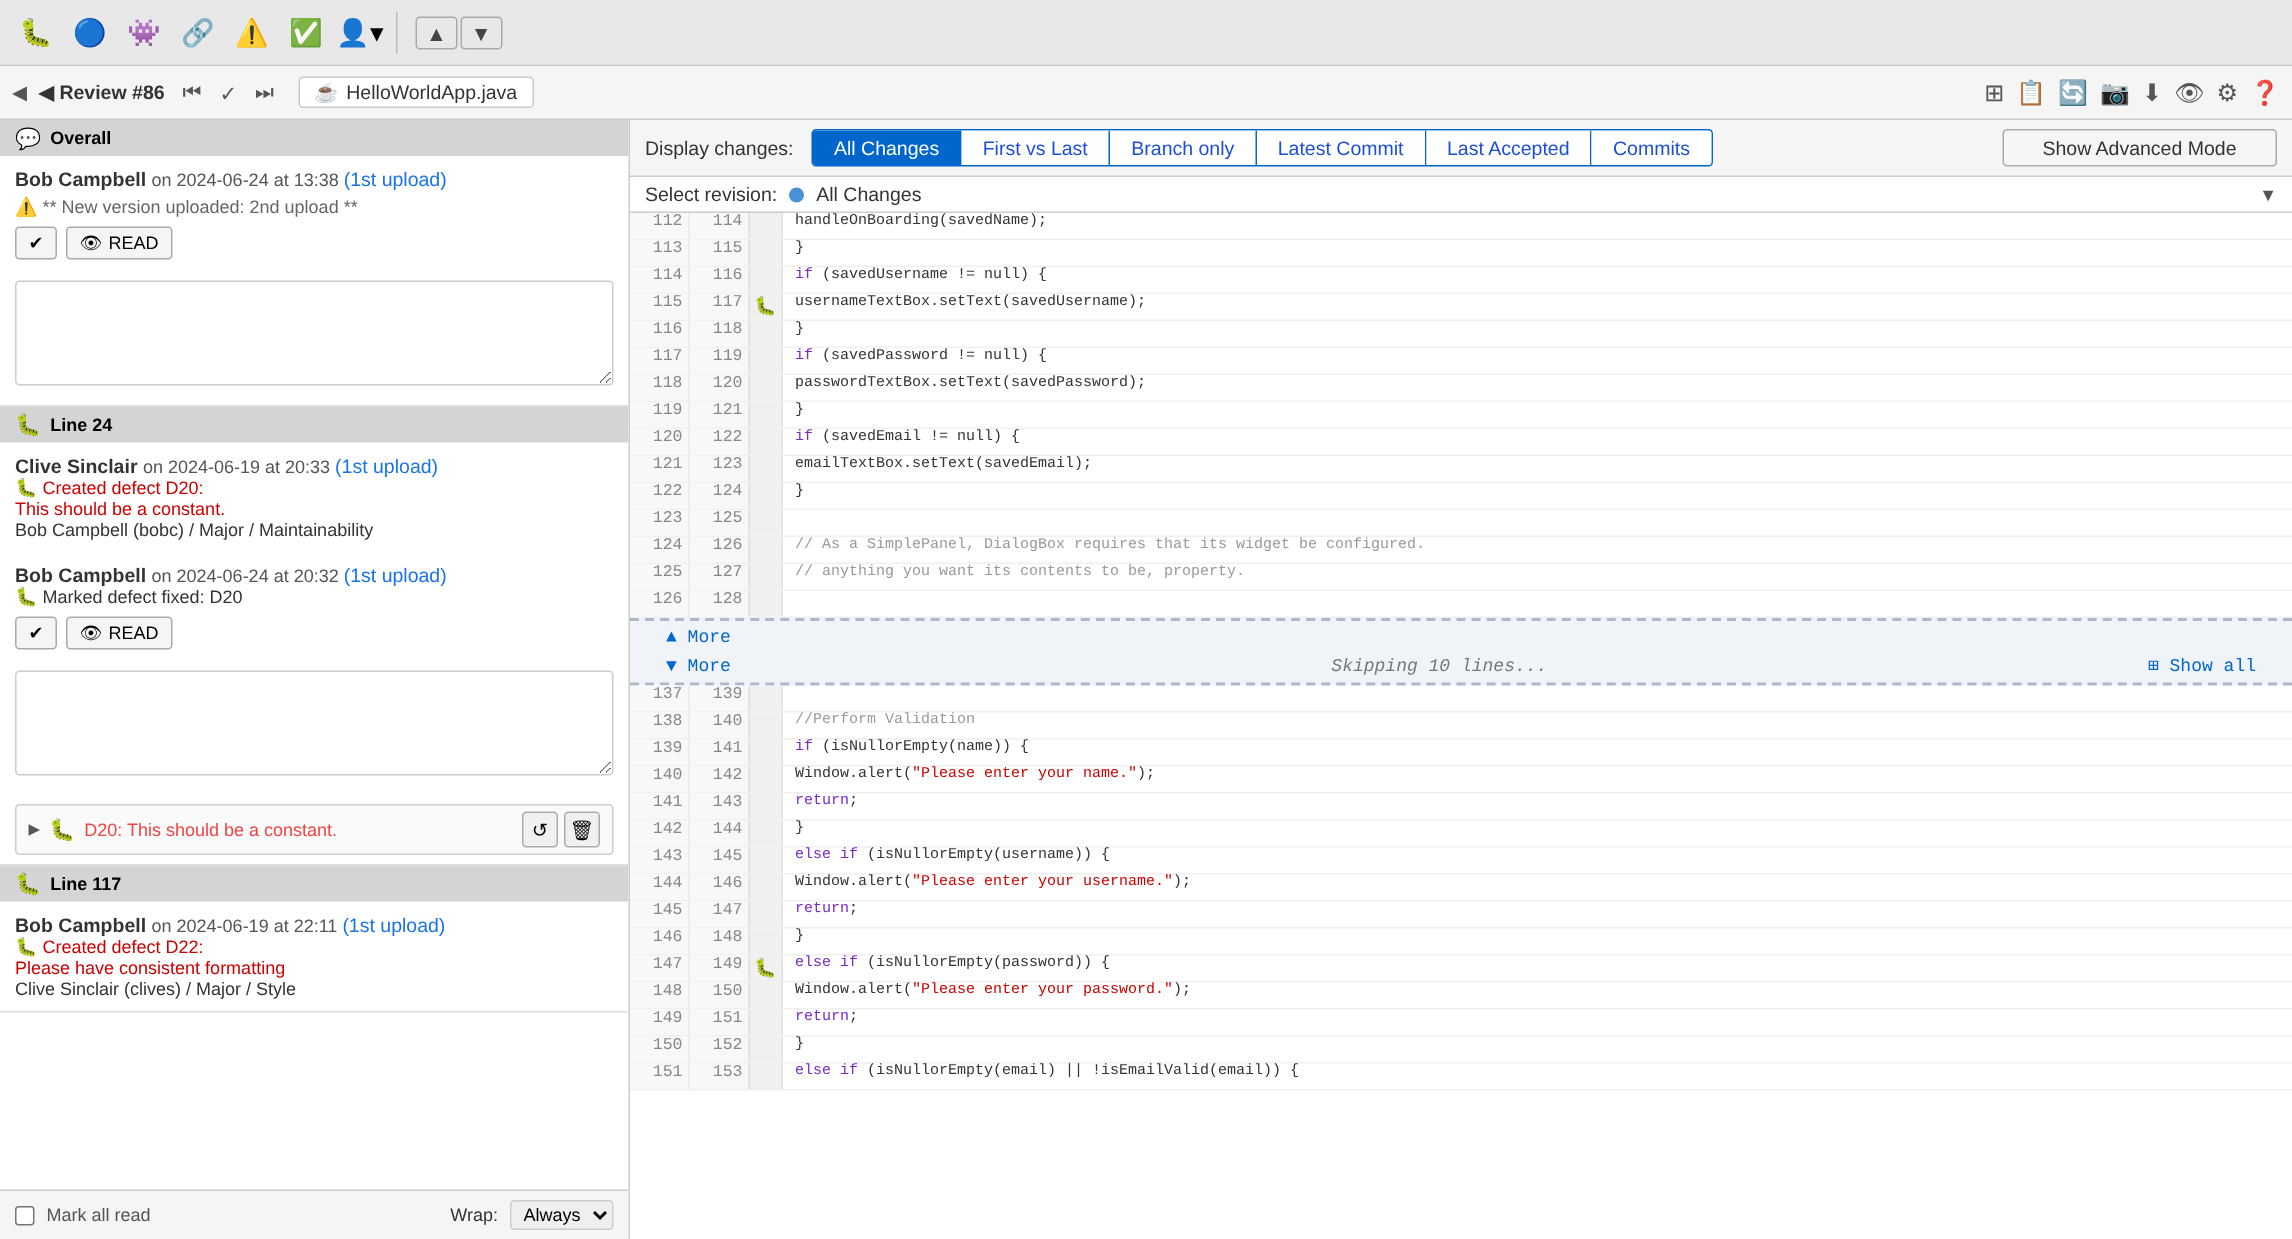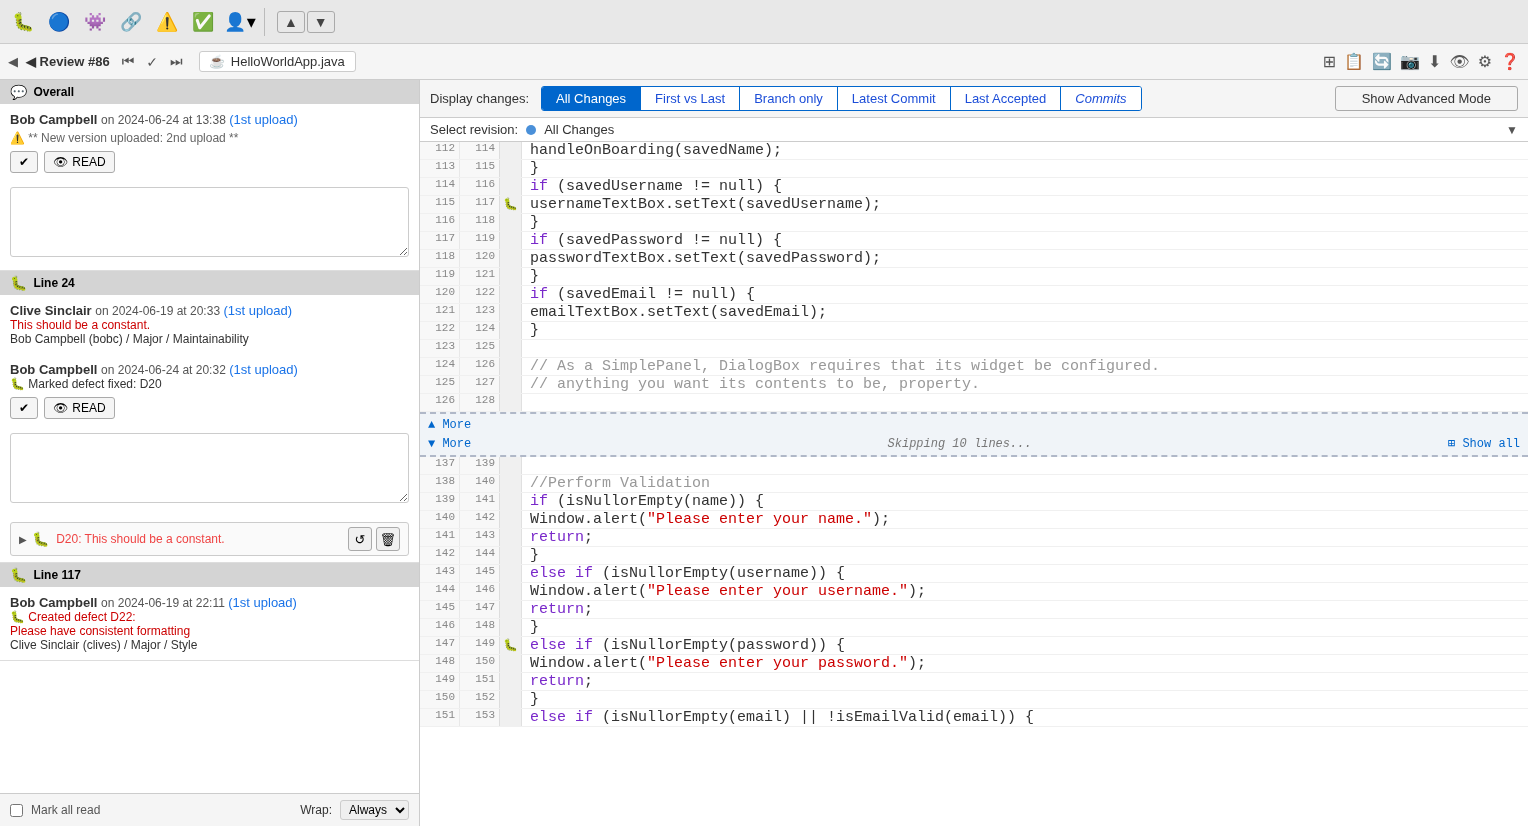--- a/index.html
+++ b/index.html
@@ -108,21 +108,21 @@
     .display-changes-bar {
       display: flex; align-items: center; background: #f5f5f5; border-bottom: 1px solid #ccc;
       padding: 6px 10px; gap: 8px; flex-shrink: 0;
     }
     .display-label { font-size: 13px; color: #333; margin-right: 4px; }
     .tab-group { display: flex; border: 1px solid #0066cc; border-radius: 3px; overflow: hidden; }
     .tab-btn {
       padding: 4px 14px; font-size: 13px; border: none; background: #fff; cursor: pointer;
       border-right: 1px solid #0066cc; color: #1d4ed8;
     }
-    .tab-btn:last-child { border-right: none; font-style: italic; }
+    .tab-btn:last-child { border-right: none; }
     .tab-btn.active { background: #0066cc; color: #fff; }
     .header-spacer { flex: 1; }
     .show-advanced-btn {
       padding: 4px 26px; font-size: 13px; border: 1px solid #aaa; background: #f5f5f5;
       border-radius: 3px; cursor: pointer; color: #333;
     }
 
     
     .select-revision-bar {
       display: flex; align-items: center; background: #fff; border-bottom: 1px solid #ccc;
@@ -133,21 +133,21 @@
     .revision-select-value { font-size: 13px; color: #333; display: flex; align-items: center; gap: 4px; flex: 1; cursor: pointer; }
     .revision-dropdown-arrow { font-size: 12px; color: #555; margin-left: auto; }
 
     
     .code-area { flex: 1; overflow: auto; background: #fff; }
 
     .code-row { display: flex; border-bottom: 1px solid #f0f0f0; min-height: 18px; }
     .ln-old { width: 40px; text-align: right; color: #888; background: #f8f8f8; border-right: 1px solid #e8e8e8; padding-right: 4px; font-size: 11px; flex-shrink: 0; }
     .ln-new { width: 40px; text-align: right; color: #888; background: #f8f8f8; border-right: 1px solid #ddd; padding-right: 4px; font-size: 11px; flex-shrink: 0; }
     .ln-gutter { width: 22px; background: #f0f0f0; border-right: 1px solid #e0e0e0; flex-shrink: 0; display: flex; align-items: center; justify-content: center; }
-    .ln-code { flex: 1; padding-left: 8px; color: #333; font-family: 'Courier New', monospace; font-size: 15px; }
+    .ln-code { flex: 1; padding-left: 8px; color: #333; font-family: 'Courier New', monospace; font-size: 10px; }
     .skip-more-btn { color: #0066cc; cursor: pointer; font-size: 12px; display: flex; align-items: center; gap: 4px; }
     .skip-show-all { color: #0066cc; cursor: pointer; font-size: 12px; text-align: right; }
 
     
     .kw { color: #7928ca; }
     .cm { color: #999; }
     .str { color: #c00; }
 
     
     .gutter-comment { color: #e07b00; font-size: 12px; cursor: pointer; }
@@ -232,20 +232,24 @@
         <div class="sidebar-section-header">
           <span class="icon">🐛</span>
           <span>Line 24</span>
         </div>
         <div class="sidebar-comment-block">
           <div>
             <span class="sidebar-user">Clive Sinclair</span>
             <span class="sidebar-timestamp"> on 2024-06-19 at 20:33 </span>
             <a class="sidebar-user-link">(1st upload)</a>
           </div>
+          <div class="defect-line">
+            <span>🐛</span>
+            Created defect D20:
+          </div>
           <div class="defect-line">This should be a constant.</div>
           <div class="defect-info">Bob Campbell (bobc) / Major / Maintainability</div>
         </div>
         <div class="sidebar-comment-block">
           <div>
             <span class="sidebar-user">Bob Campbell</span>
             <span class="sidebar-timestamp"> on 2024-06-24 at 20:32 </span>
             <a class="sidebar-user-link">(1st upload)</a>
           </div>
           <div class="defect-fixed">
@@ -424,21 +428,21 @@
           <div class="ln-gutter"></div>
           <div class="ln-code">            <span class="cm">// anything you want its contents to be, property.</span></div>
         </div>
         <div class="code-row">
           <div class="ln-old">126</div>
           <div class="ln-new">128</div>
           <div class="ln-gutter"></div>
           <div class="ln-code"></div>
         </div>
 
-        <div style="border-top:2px dashed #b0b8c8;border-bottom:2px dashed #b0b8c8;background:#f0f4f8;padding:2px 0;">
+        <div style="border-top:2px dashed #b0b8c8;border-bottom:2px dashed #b0b8c8;background:#f0f4f8;padding:2px 16px;">
           <div style="display:flex;align-items:center;padding:2px 8px;">
             <span class="skip-more-btn" style="color:#0066cc;cursor:pointer;font-size:12px;">▲ More</span>
           </div>
           <div style="display:flex;align-items:center;padding:2px 8px;">
             <span class="skip-more-btn" style="color:#0066cc;cursor:pointer;font-size:12px;flex:0 0 auto;">▼ More</span>
             <span style="flex:1;text-align:center;font-style:italic;color:#777;font-size:12px;">Skipping 10 lines...</span>
             <span class="skip-show-all" style="color:#0066cc;cursor:pointer;font-size:12px;">⊞ Show all</span>
           </div>
         </div>
 

